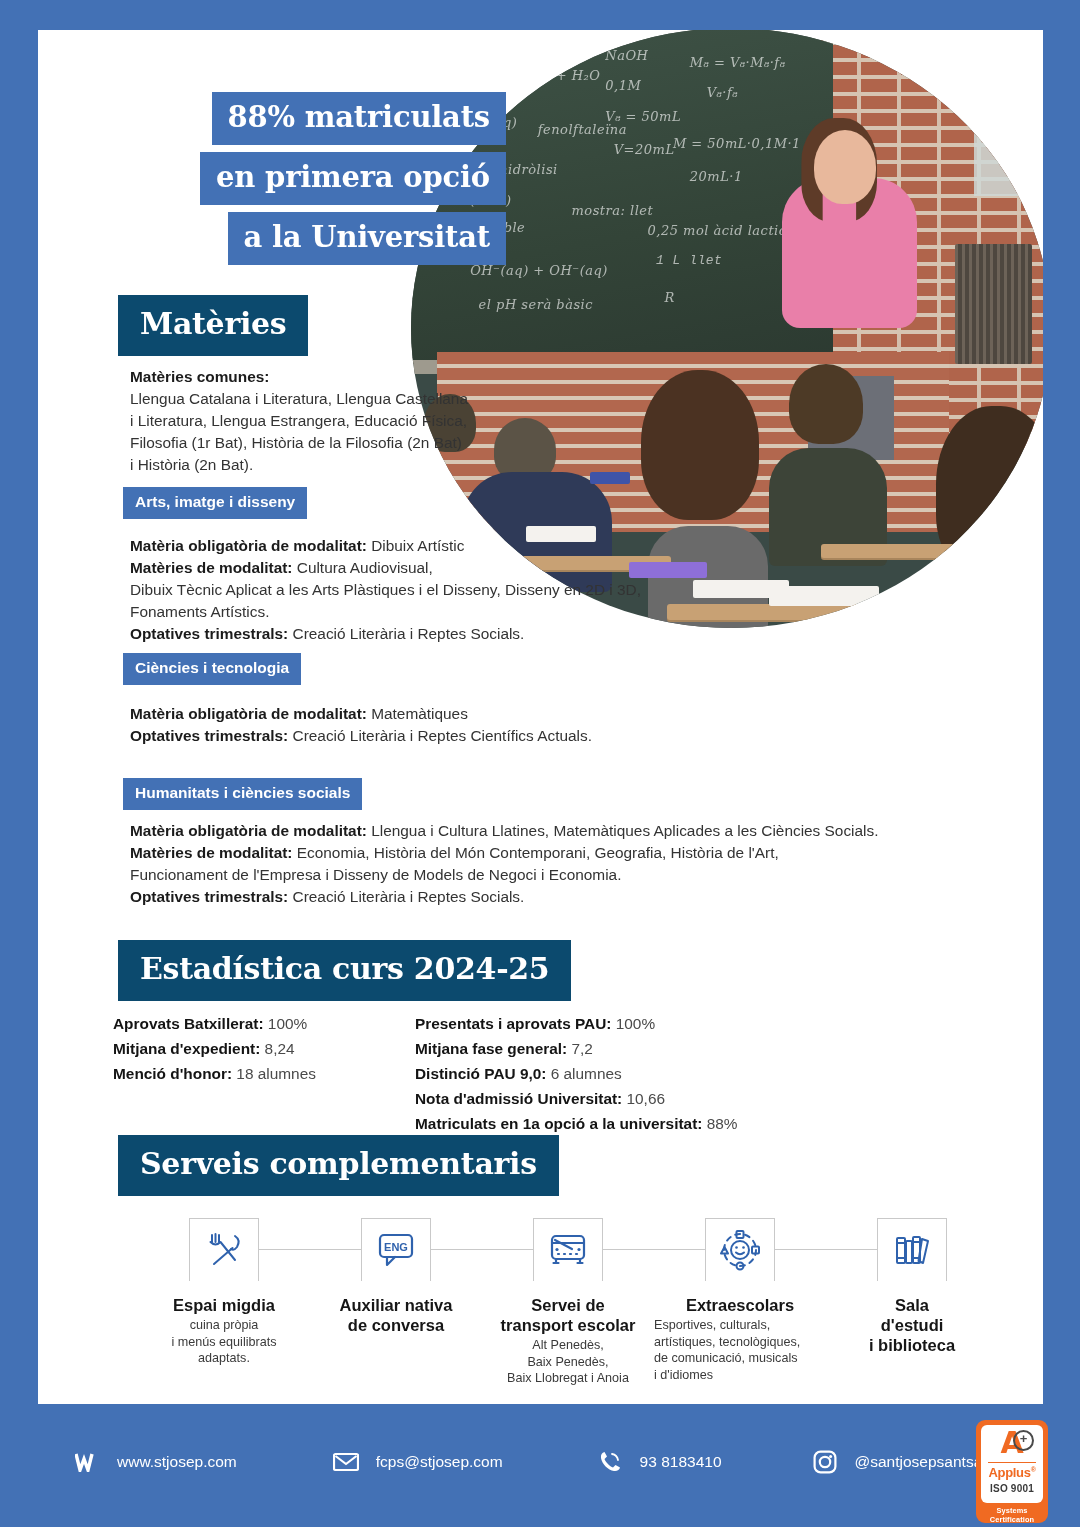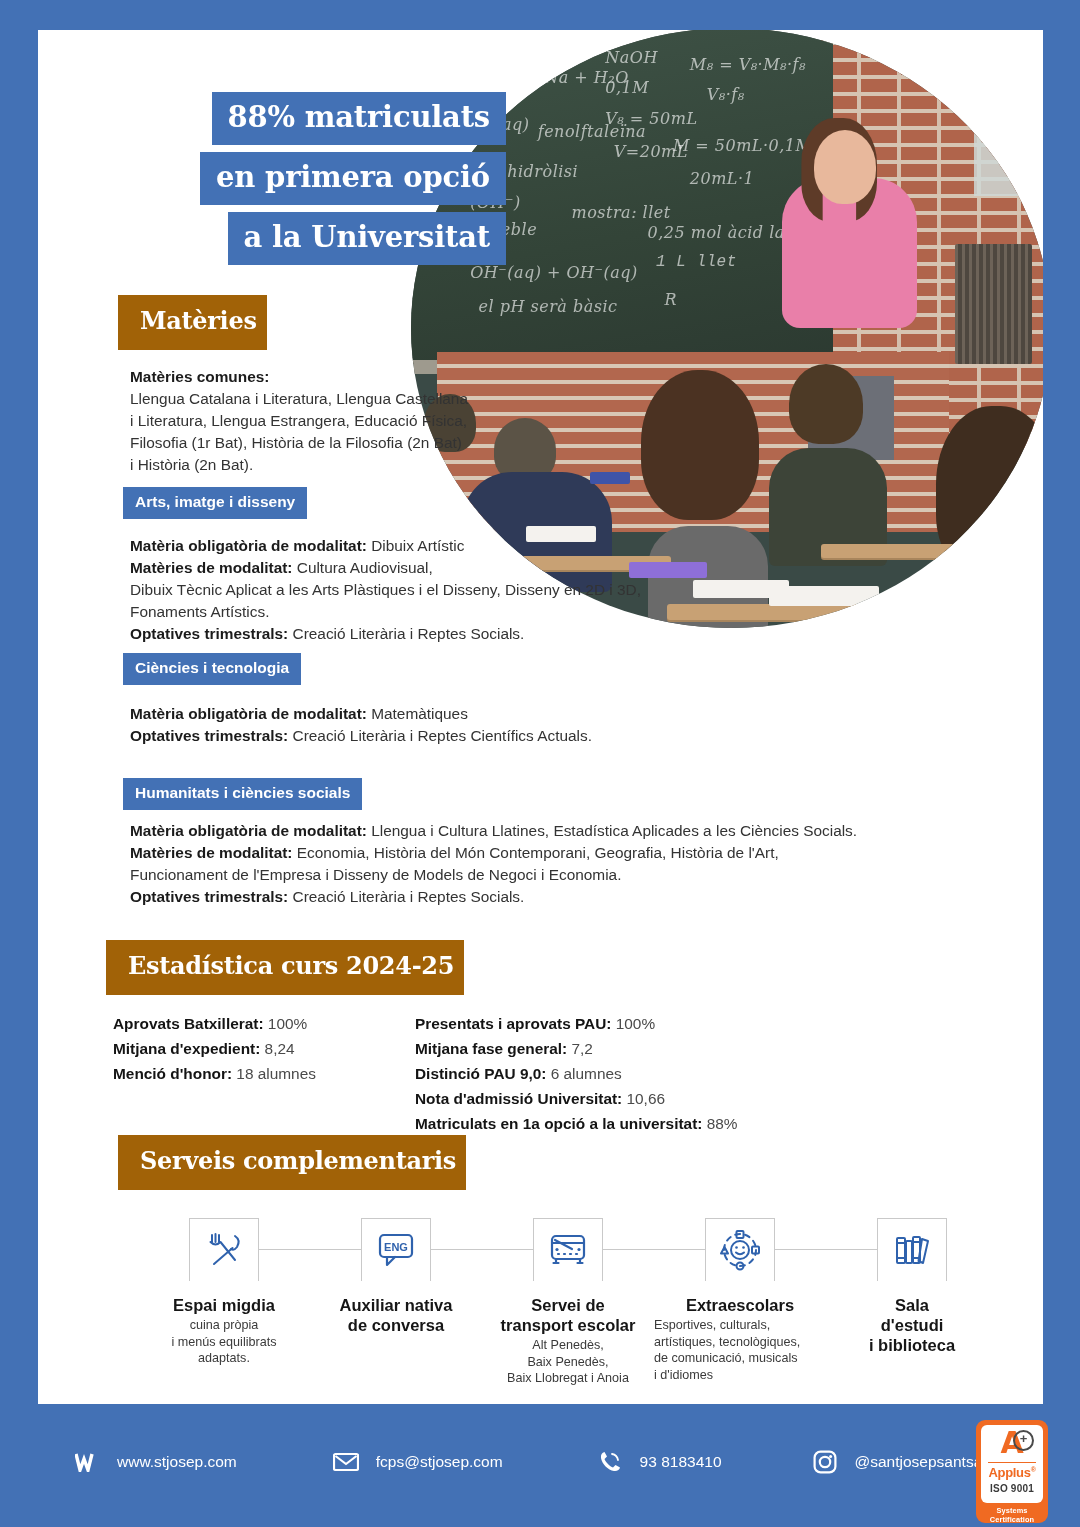--- a/index.html
+++ b/index.html
@@ -57,21 +57,21 @@
     left: 0; bottom: -10px;
     width: 100%; height: 14px;
     background: #9e9a8e;
   }
   
   .chalk {
     position: absolute;
     color: rgba(255,255,255,0.62);
     font-family: "DejaVu Serif", serif;
     font-style: italic;
-    font-size: 16px;
+    font-size: 13px;
     letter-spacing: 0.5px;
     white-space: nowrap;
     transform-origin: left center;
   }
   
   .ph-brick {
     position: absolute;
     right: 0; top: 0;
     width: 36%;
     height: 70%;
@@ -185,27 +185,27 @@
     font-size: 29px;
     line-height: 1;
     padding: 11px 16px 13px 16px;
     margin-bottom: 7px;
     letter-spacing: -0.2px;
     white-space: nowrap;
   }
   
   .big-heading {
     display: inline-block;
-    background: #a16207;
+    background: #0c4a6e;
     color: #ffffff;
     font-family: "DejaVu Serif", serif;
     font-weight: 700;
-    font-size: 24px;
+    font-size: 30px;
     line-height: 1;
-    padding: 14px 10px 17px 22px;
+    padding: 14px 22px 17px 22px;
     letter-spacing: -0.3px;
     white-space: nowrap;
   }
   
   .tag-heading {
     display: inline-block;
     background: #4371b5;
     color: #ffffff;
     font-size: 15.5px;
     font-weight: 700;
@@ -229,21 +229,21 @@
   .sec-materies { position: absolute; left: 80px; top: 265px; }
   .materies-body { position: absolute; left: 92px; top: 336px; width: 420px; }
   .tag-arts { position: absolute; left: 85px; top: 457px; }
   .arts-body { position: absolute; left: 92px; top: 505px; width: 700px; }
   .tag-ciencies { position: absolute; left: 85px; top: 623px; }
   .ciencies-body { position: absolute; left: 92px; top: 673px; width: 800px; }
   .tag-humanitats { position: absolute; left: 85px; top: 748px; }
   .humanitats-body { position: absolute; left: 92px; top: 790px; width: 880px; }
 
   
-  .sec-stats { position: absolute; left: 68px; top: 910px; border-radius: 9px; }
+  .sec-stats { position: absolute; left: 80px; top: 910px; border-radius: 9px; }
   .stats-wrap {
     position: absolute;
     left: 75px;
     top: 982px;
     display: flex;
     gap: 56px;
   }
   .stats-col { font-size: 15.4px; line-height: 1.62; color: #333333; }
   .stats-col .k { font-weight: 700; color: #141414; }
   .stats-col .v { color: #4a4a4a; }
@@ -516,21 +516,21 @@
     </div>
     <div class="ciencies-body body-block">
       <span class="line"><b>Matèria obligatòria de modalitat:</b> <span>Matemàtiques</span></span>
       <span class="line"><b>Optatives trimestrals:</b> <span>Creació Literària i Reptes Científics Actuals.</span></span>
     </div>
 
     <div class="tag-humanitats">
       <div class="tag-heading">Humanitats i ciències socials</div>
     </div>
     <div class="humanitats-body body-block">
-      <span class="line"><b>Matèria obligatòria de modalitat:</b> <span>Llengua i Cultura Llatines, Estadística Aplicades a les Ciències Socials.</span></span>
+      <span class="line"><b>Matèria obligatòria de modalitat:</b> <span>Llengua i Cultura Llatines, Matemàtiques Aplicades a les Ciències Socials.</span></span>
       <span class="line"><b>Matèries de modalitat:</b> <span>Economia, Història del Món Contemporani, Geografia, Història de l'Art,</span></span>
       <span class="line"><span>Funcionament de l'Empresa i Disseny de Models de Negoci i Economia.</span></span>
       <span class="line"><b>Optatives trimestrals:</b> <span>Creació Literària i Reptes Socials.</span></span>
     </div>
 
     <div class="sec-stats">
       <div class="big-heading">Estadística curs 2024-25</div>
     </div>
     <div class="stats-wrap">
       <div class="stats-col stats-col-1">

